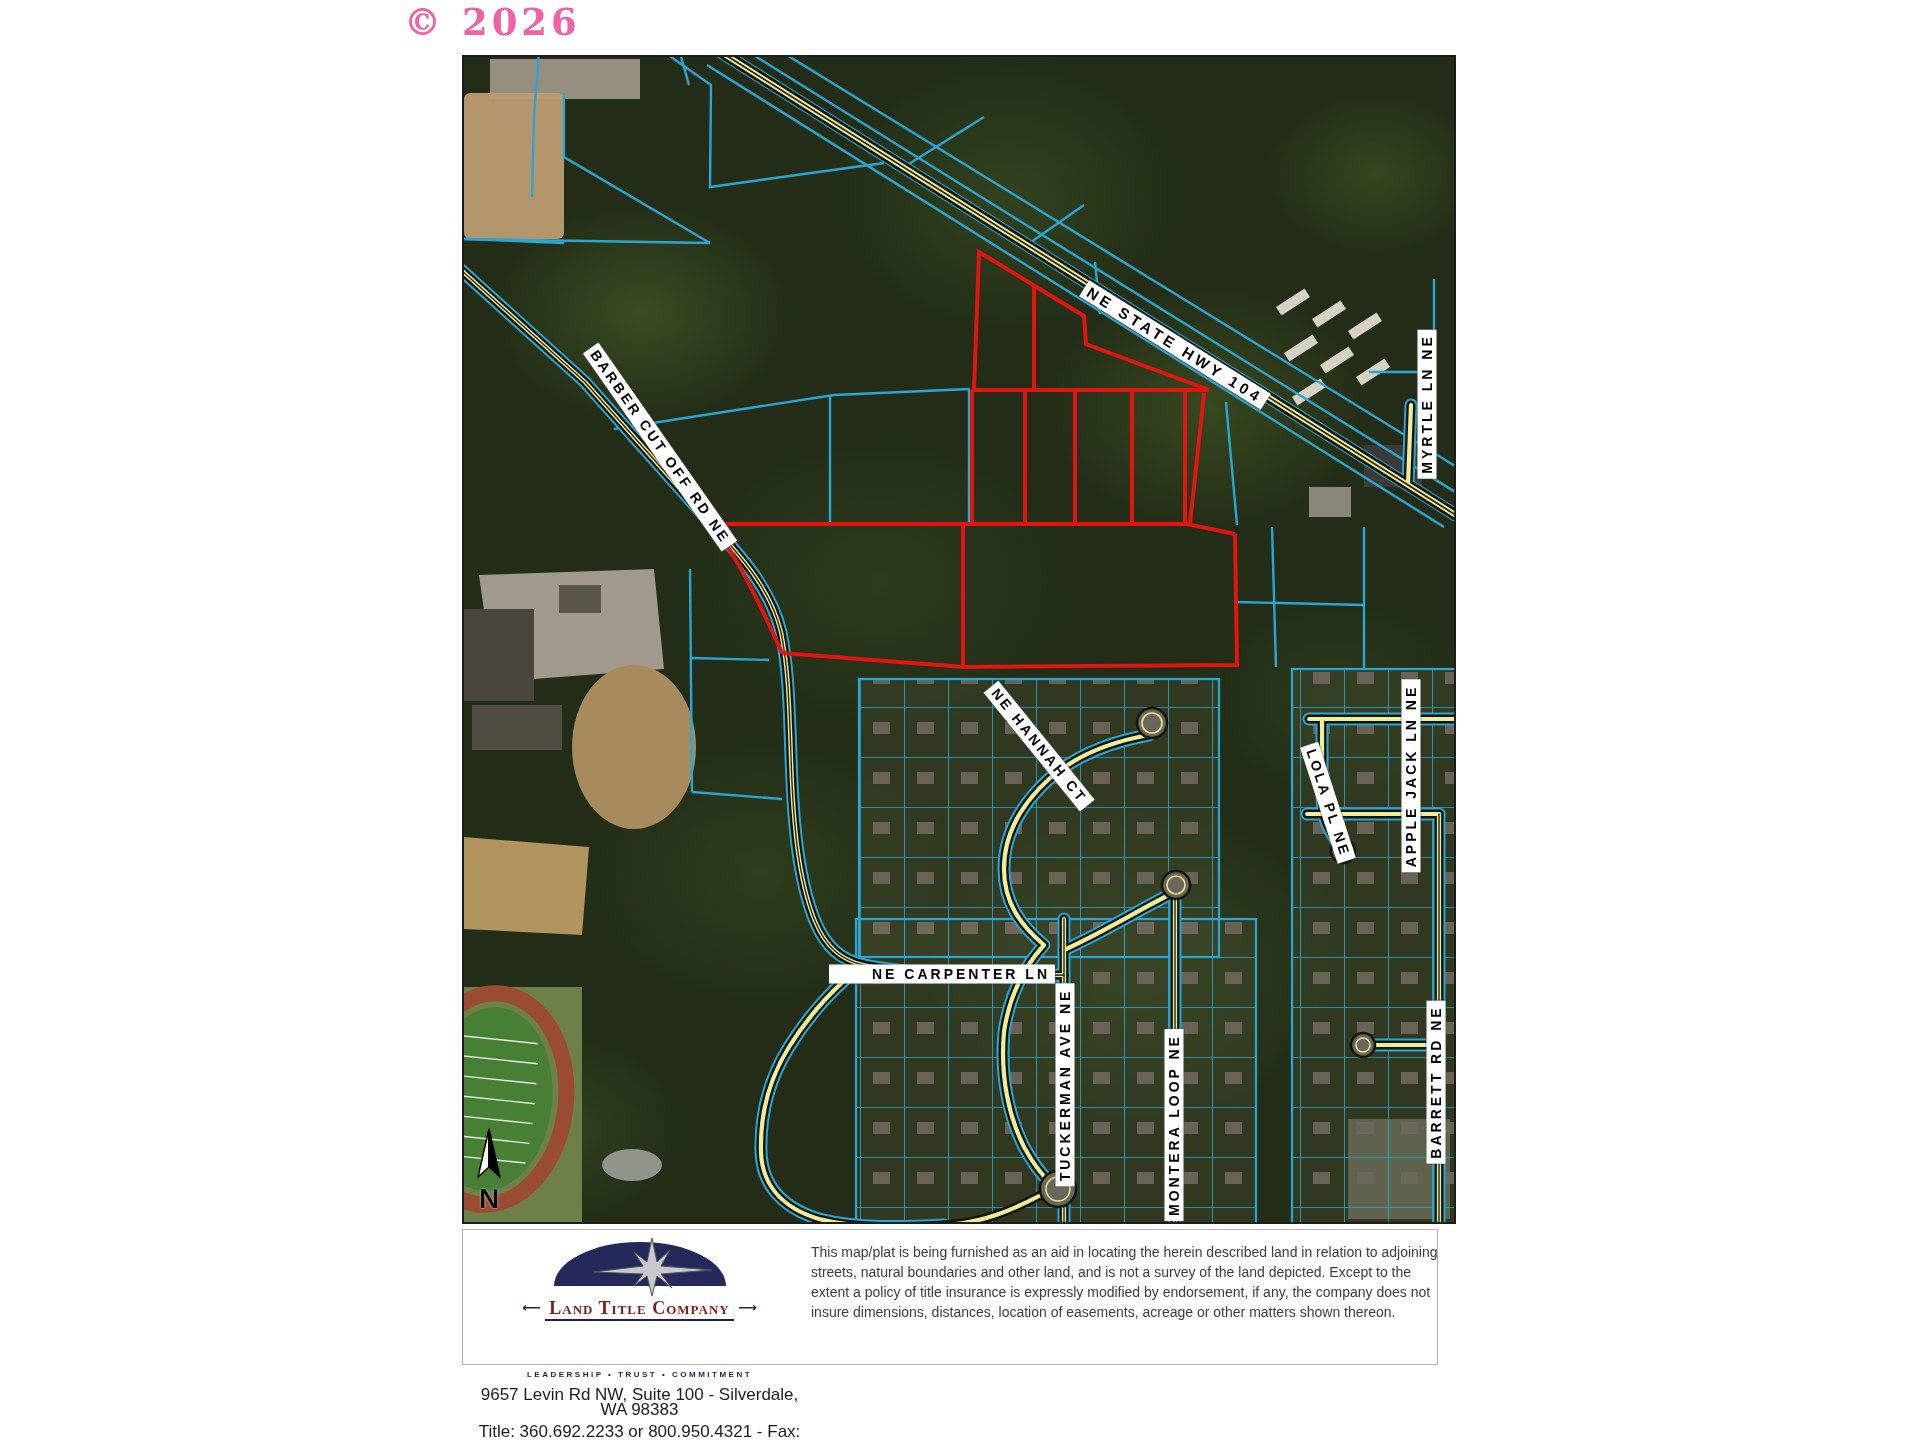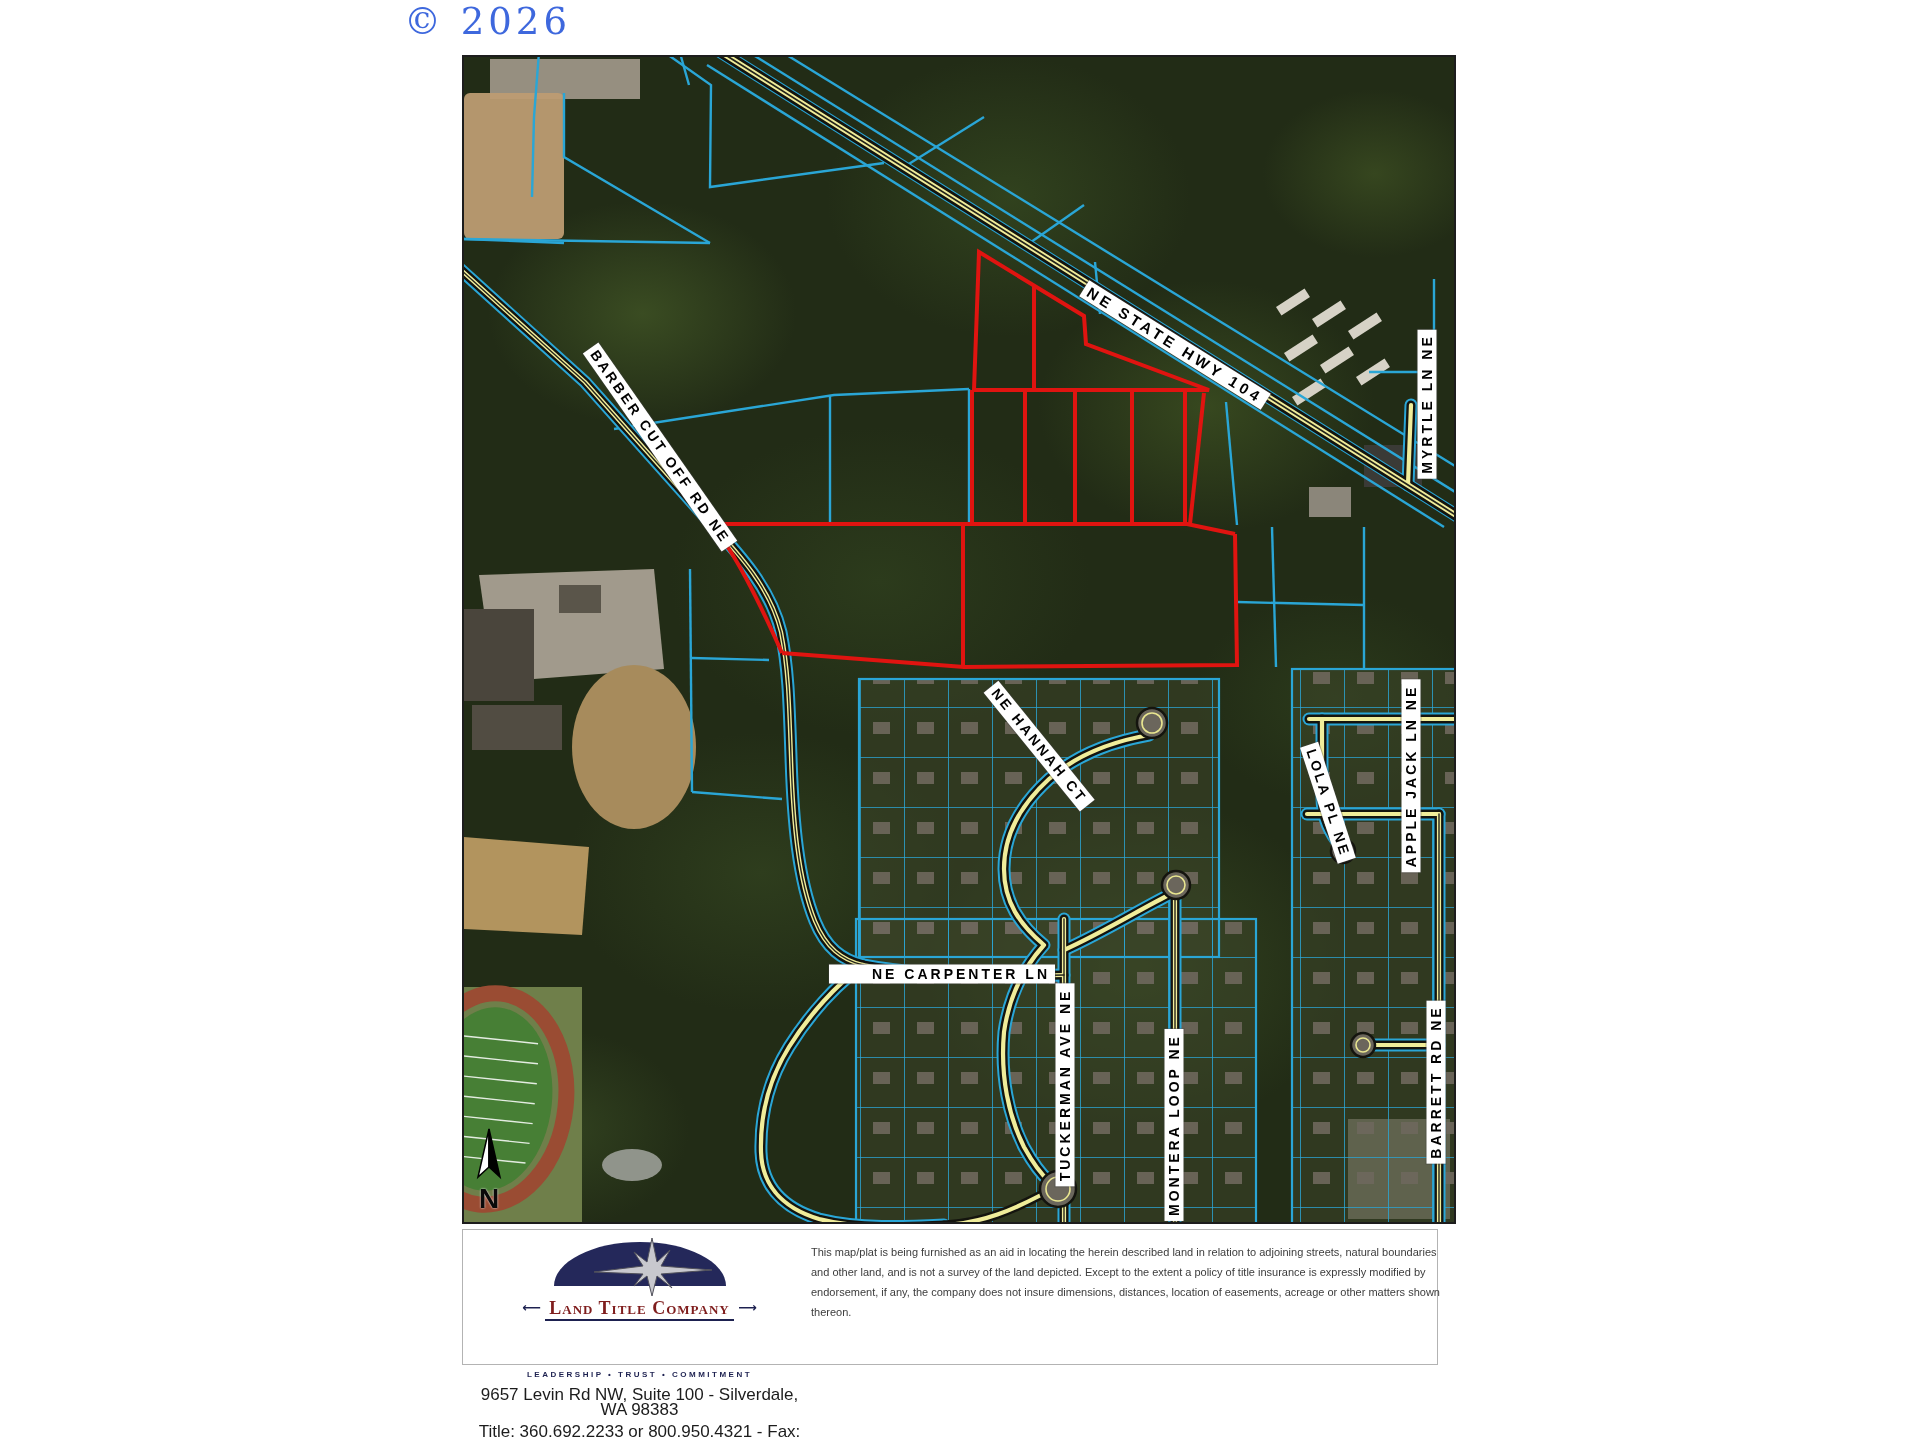--- a/index.html
+++ b/index.html
@@ -1,21 +1,21 @@
 <!DOCTYPE html>
 <html><head>
 <meta charset="utf-8">
 <style>
   html,body{margin:0;padding:0;background:#fff;}
   body{width:1920px;height:1440px;position:relative;overflow:hidden;
        font-family:"Liberation Sans", sans-serif;}
 
   
   .watermark{position:absolute;left:404px;top:0px;font-family:"DejaVu Serif", serif;
-    font-weight:normal;font-size:37px;color:#1d4ed8;letter-spacing:4px;opacity:.85;}
+    font-weight:bold;font-size:37px;color:#ec4899;letter-spacing:4px;opacity:.85;}
 
   
   .map{position:absolute;left:462px;top:55px;width:994px;height:1169px;
     border:2px solid #1d1d1d;box-sizing:border-box;overflow:hidden;
     background-color:#222c16;
     background-image:
       radial-gradient(220px 160px at 18% 22%, #3a4c22 0%, rgba(58,76,34,0) 70%),
       radial-gradient(260px 200px at 55% 12%, #31421e 0%, rgba(49,66,30,0) 70%),
       radial-gradient(300px 220px at 42% 45%, #2c3b1c 0%, rgba(44,59,28,0) 70%),
       radial-gradient(240px 180px at 75% 30%, #37481f 0%, rgba(55,72,31,0) 70%),
@@ -41,21 +41,21 @@
   .logo-block{position:absolute;left:4px;top:4px;width:345px;text-align:center;color:#1d2150;}
   .logo-art{display:block;margin:0 auto;}
   .company-line{font-family:"Liberation Serif", serif;font-weight:bold;font-size:18px;
     letter-spacing:1px;font-variant:small-caps;line-height:20px;color:#7f1d1d;
     display:inline-block;border-bottom:2px solid #1d2150;padding:0 4px 1px 4px;}
   .arrow-glyph{font-family:"DejaVu Sans", sans-serif;font-size:13px;font-weight:bold;
     vertical-align:2px;color:#1d2150;}
   .tagline{font-size:8px;font-weight:bold;letter-spacing:2.5px;line-height:11px;color:#1d2150;margin-top:48px;}
   .addr{font-size:17px;line-height:15px;color:#1c1c1c;margin-top:7px;}
   .disclaimer{position:absolute;left:348px;top:12px;width:640px;
-    font-size:11px;line-height:20px;color:#3c3c3c;text-align:left;}
+    font-size:14px;line-height:20px;color:#3c3c3c;text-align:left;}
 </style>
 </head>
 <body>
 
 <div class="watermark">© 2026</div>
 
 <div class="map">
   <svg width="994" height="1169" viewBox="0 0 994 1169">
 
     <defs>

